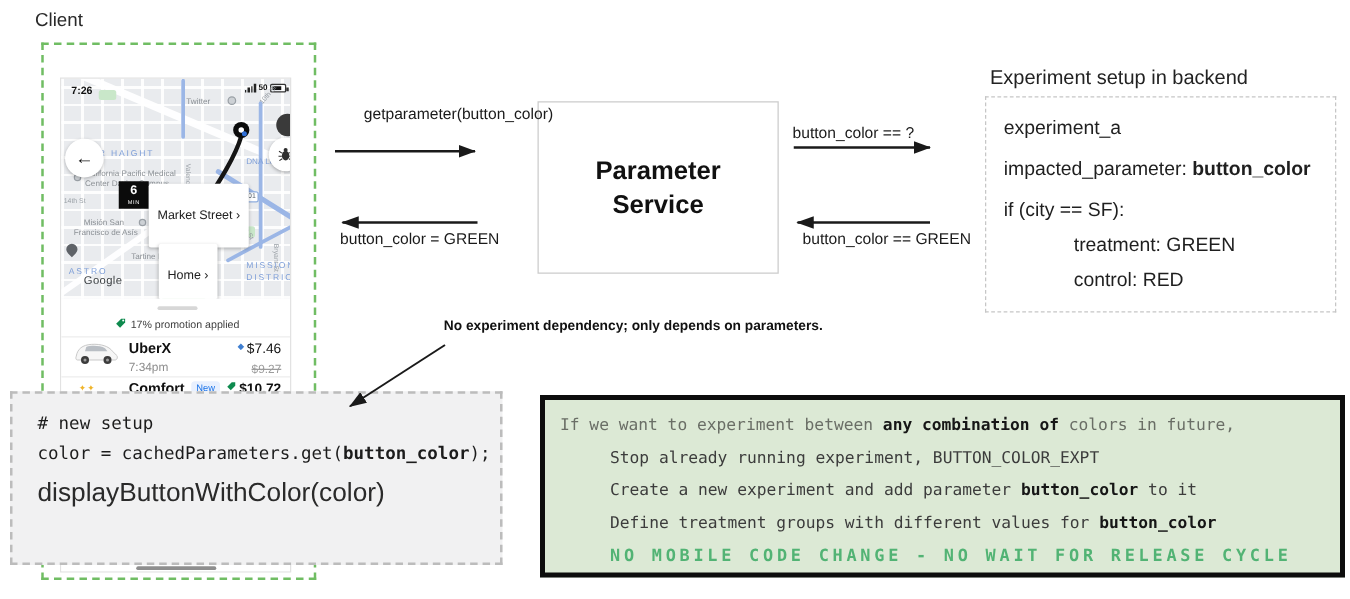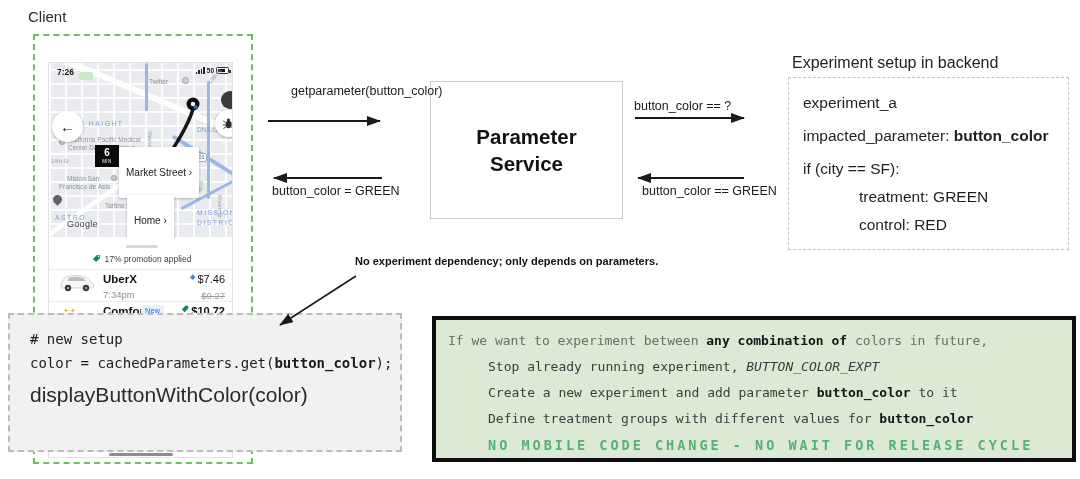--- a/index.html
+++ b/index.html
@@ -58,21 +58,21 @@
   .sheet { position:absolute; left:0; top:176px; width:185px; height:220px; background:#fff; }
   .handle { position:absolute; left:50%; top:6px; width:32px; height:3px; margin-left:-16px; background:#d7d7d7; border-radius:2px; }
   .promo-row { position:absolute; left:0; right:0; top:15px; display:flex; justify-content:center; align-items:flex-start; gap:4px; }
   .promo-row span { font-size:8.5px; color:#3d3d3d; }
   .divider { position:absolute; left:0; right:0; height:1px; background:#ededed; }
   .ride-name { position:absolute; left:54px; font-size:11.5px; font-weight:bold; color:#101010; }
   .ride-time { position:absolute; left:54px; font-size:9.5px; color:#8d8d8d; }
   .ride-price { position:absolute; right:9px; font-size:11px; color:#101010; display:flex; align-items:flex-start; gap:2px; }
   .ride-old { position:absolute; right:9px; font-size:9.5px; color:#9c9c9c; text-decoration:line-through; }
   .diamond { color:#3f7fd1; font-size:7px; }
-  .chip-new { position:absolute; left:92px; font-size:7.5px; color:#1a73e8; background:#e8f0fe; border-radius:3px; padding:1px 4px; }
+  .chip-new { position:absolute; left:104px; font-size:7.5px; color:#1a73e8; background:#e8f0fe; border-radius:3px; padding:1px 4px; }
   .sparkle { position:absolute; left:14px; font-size:7px; color:#f0b429; letter-spacing:1px; }
   .home-ind { position:absolute; left:50%; top:390px; width:64px; height:3px; margin-left:-32px; background:#8e8e8e; border-radius:2px; }
 
   
   .code-box { position:absolute; left:8px; top:313px; width:394px; height:139px; background:#f1f1f2;
               border:2px dashed #bcbcbc; z-index:5; padding:12px 0 0 20px; }
   .code-line { font-family:"DejaVu Sans Mono", monospace; font-size:14px; color:#1c1c1c; white-space:pre; line-height:24px; }
   .code-sans { font-family:"Liberation Sans", sans-serif; font-size:21px; color:#2a2a2a; margin-top:8px; }
 
   
@@ -92,21 +92,21 @@
                  border:1.5px dashed #c6c6c6; padding:14px 10px 0 14px; }
   .backend-box .bl { font-size:15.5px; color:#1f1f1f; line-height:21px; margin-bottom:12px; white-space:nowrap; }
   .backend-box .bl.indent { padding-left:56px; margin-bottom:7px; }
 
   
   .green-box { position:absolute; left:432px; top:316px; width:644px; height:146px;
                background:#dce9d5; border:4px solid #0d0d0d; padding:8px 0 0 12px; }
   .gline { font-family:"DejaVu Sans Mono", monospace; font-size:13px; line-height:26px; color:#3c3c3c; white-space:pre; }
   .gline .dim { color:#6a6e66; }
   .gline b { color:#161616; }
-  .gline .it { font-style:italic; }
+  .gline .it { }
   .gline.indent { padding-left:40px; }
   .gline.success { color:#52b374; font-weight:bold; font-size:13.5px; letter-spacing:3px; }
 
   .overlay { position:absolute; left:0; top:0; z-index:6; pointer-events:none; }
 </style>
 </head>
 <body>
 
 <div id="canvas">
 

